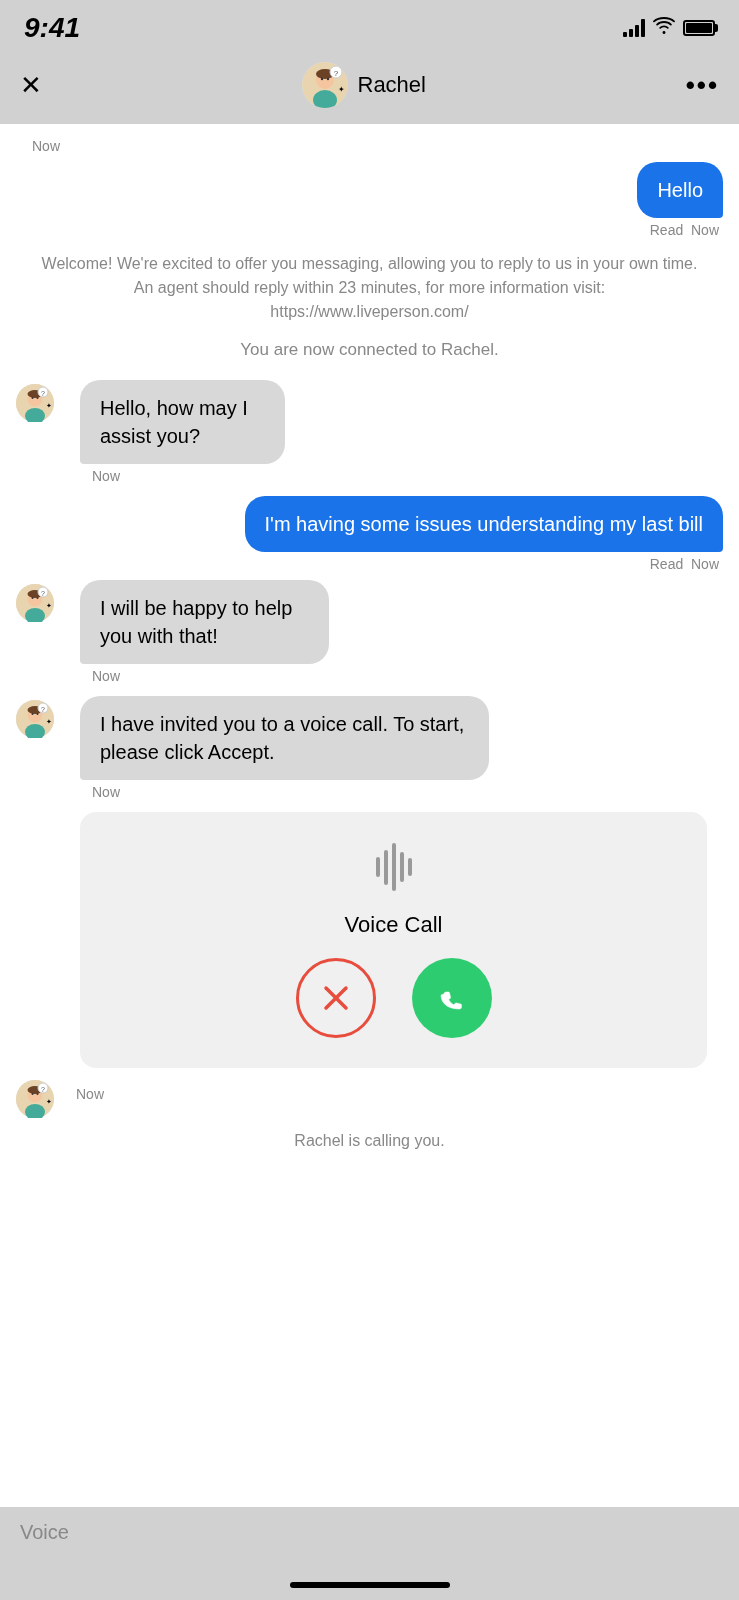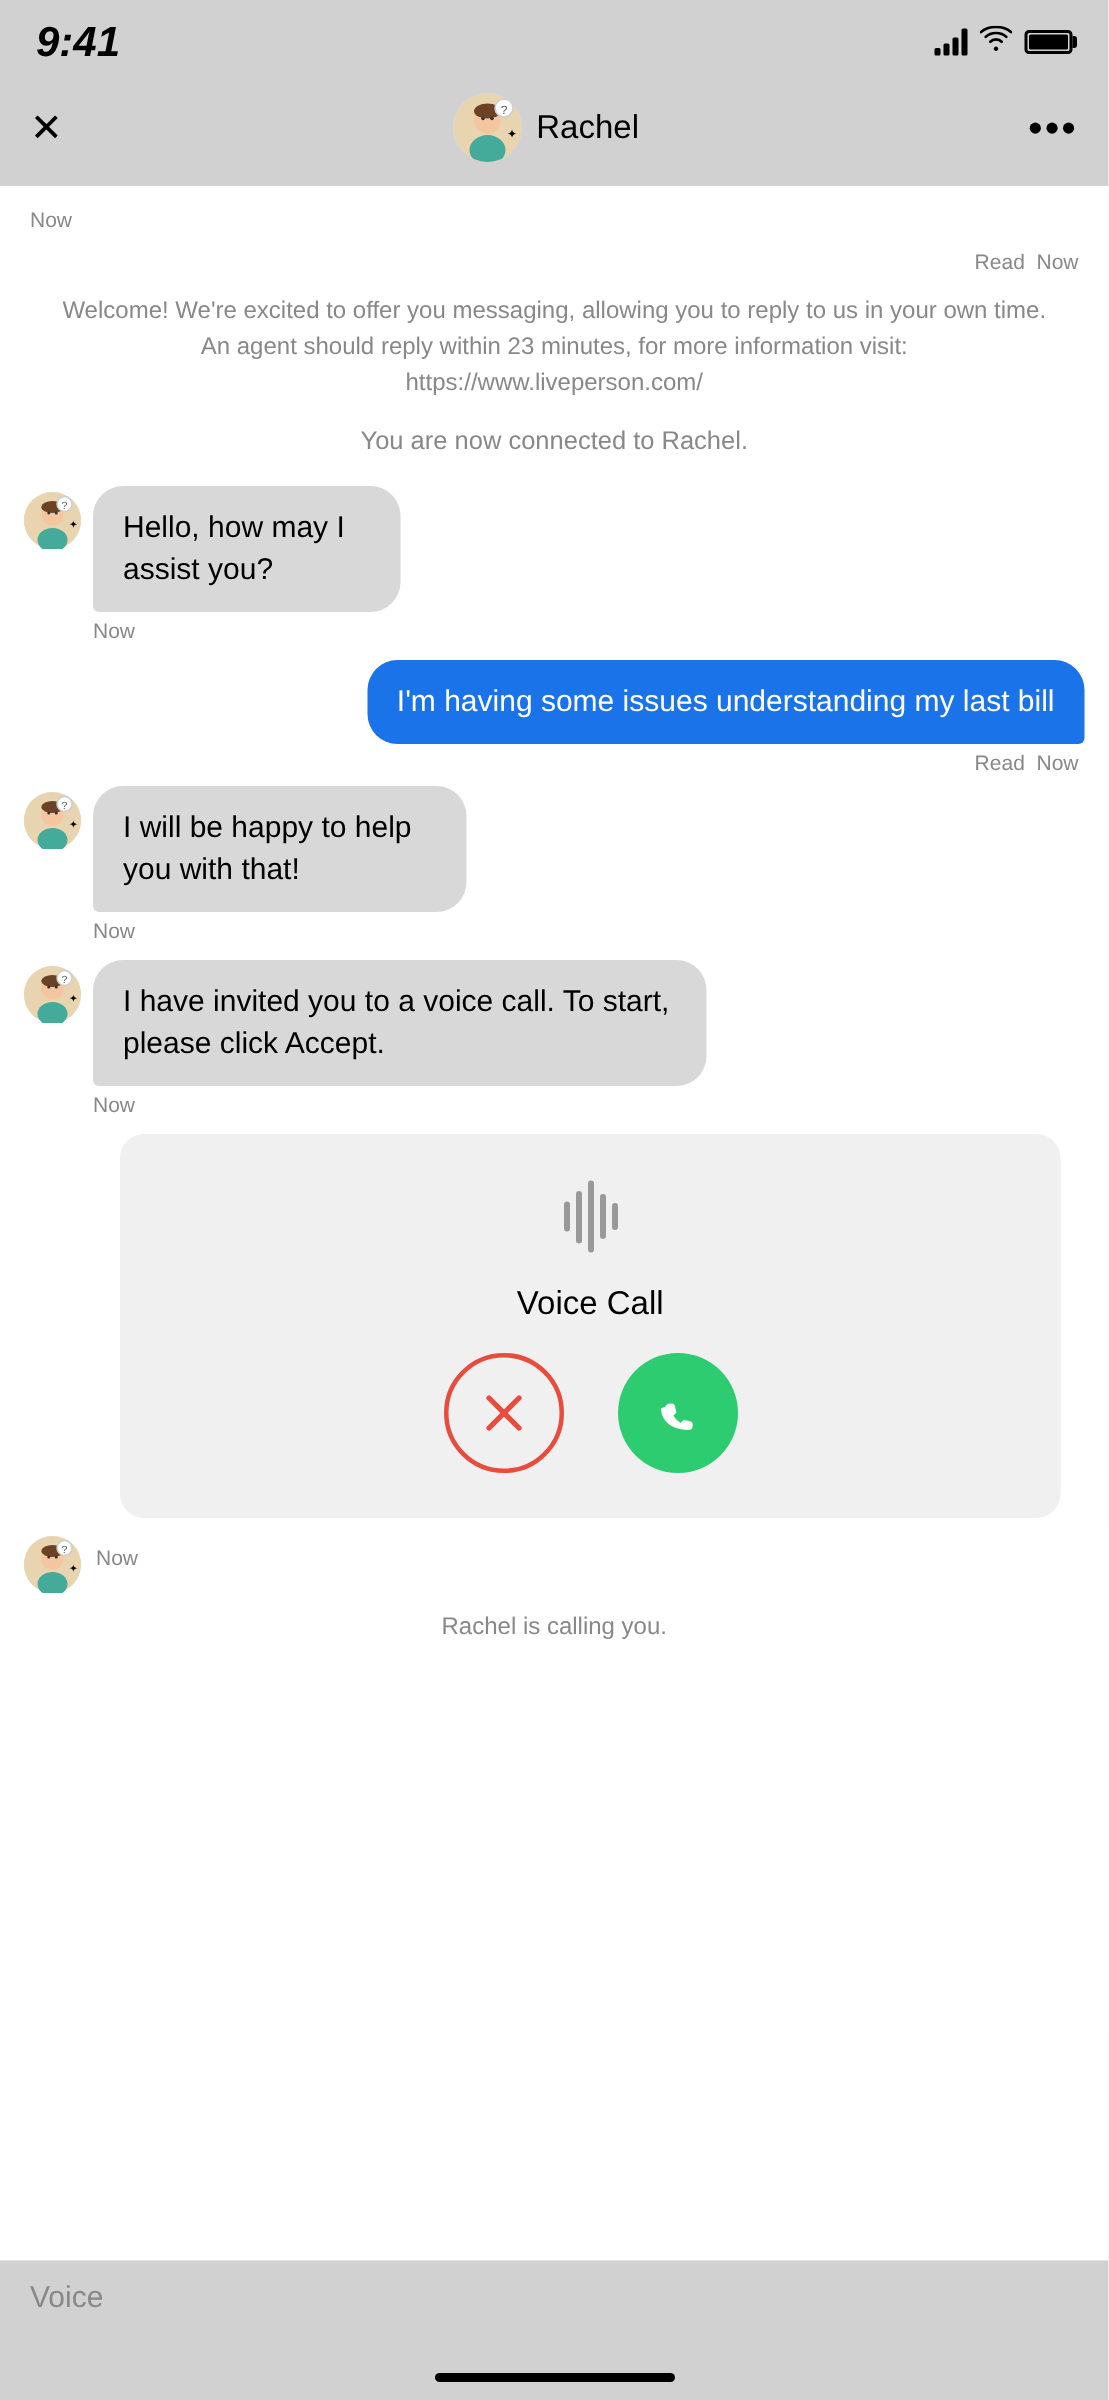--- a/index.html
+++ b/index.html
@@ -134,20 +134,21 @@
       padding: 10px 0 10px;
       display: flex;
       flex-direction: column;
     }
 
     
     .timestamp {
       font-size: 14px;
       color: #888;
       padding: 4px 20px;
+      margin-left: 12px;
     }
 
     
     .msg-row-out {
       display: flex;
       flex-direction: column;
       align-items: flex-end;
       padding: 4px 16px;
     }
     .bubble-out {
@@ -181,21 +182,21 @@
       font-size: 17px;
       color: #888;
       padding: 6px 40px 16px;
     }
 
     
     .msg-row-in {
       display: flex;
       align-items: center;
       padding: 4px 16px;
-      gap: 8px;
+      gap: 26px;
     }
     .agent-avatar-sm {
       width: 38px;
       height: 38px;
       border-radius: 50%;
       background: #e0e0e0;
       display: flex;
       align-items: center;
       justify-content: center;
       font-size: 20px;
@@ -388,20 +389,21 @@
     <span class="agent-name">Rachel</span>
   </div>
   <span class="header-more">•••</span>
 </div>
 
 <div class="chat-area">
 
   <div class="timestamp">Now</div>
 
   <div class="msg-row-out">
+    <div class="bubble-out">Hello</div>
     <div class="read-receipt">Read &nbsp;Now</div>
   </div>
 
   <div class="system-msg">
     Welcome! We're excited to offer you messaging, allowing you to reply to us in your own time. An agent should reply within 23 minutes, for more information visit: https://www.liveperson.com/
   </div>
 
   <div class="connected-notice">
     You are now connected to Rachel.
   </div>

